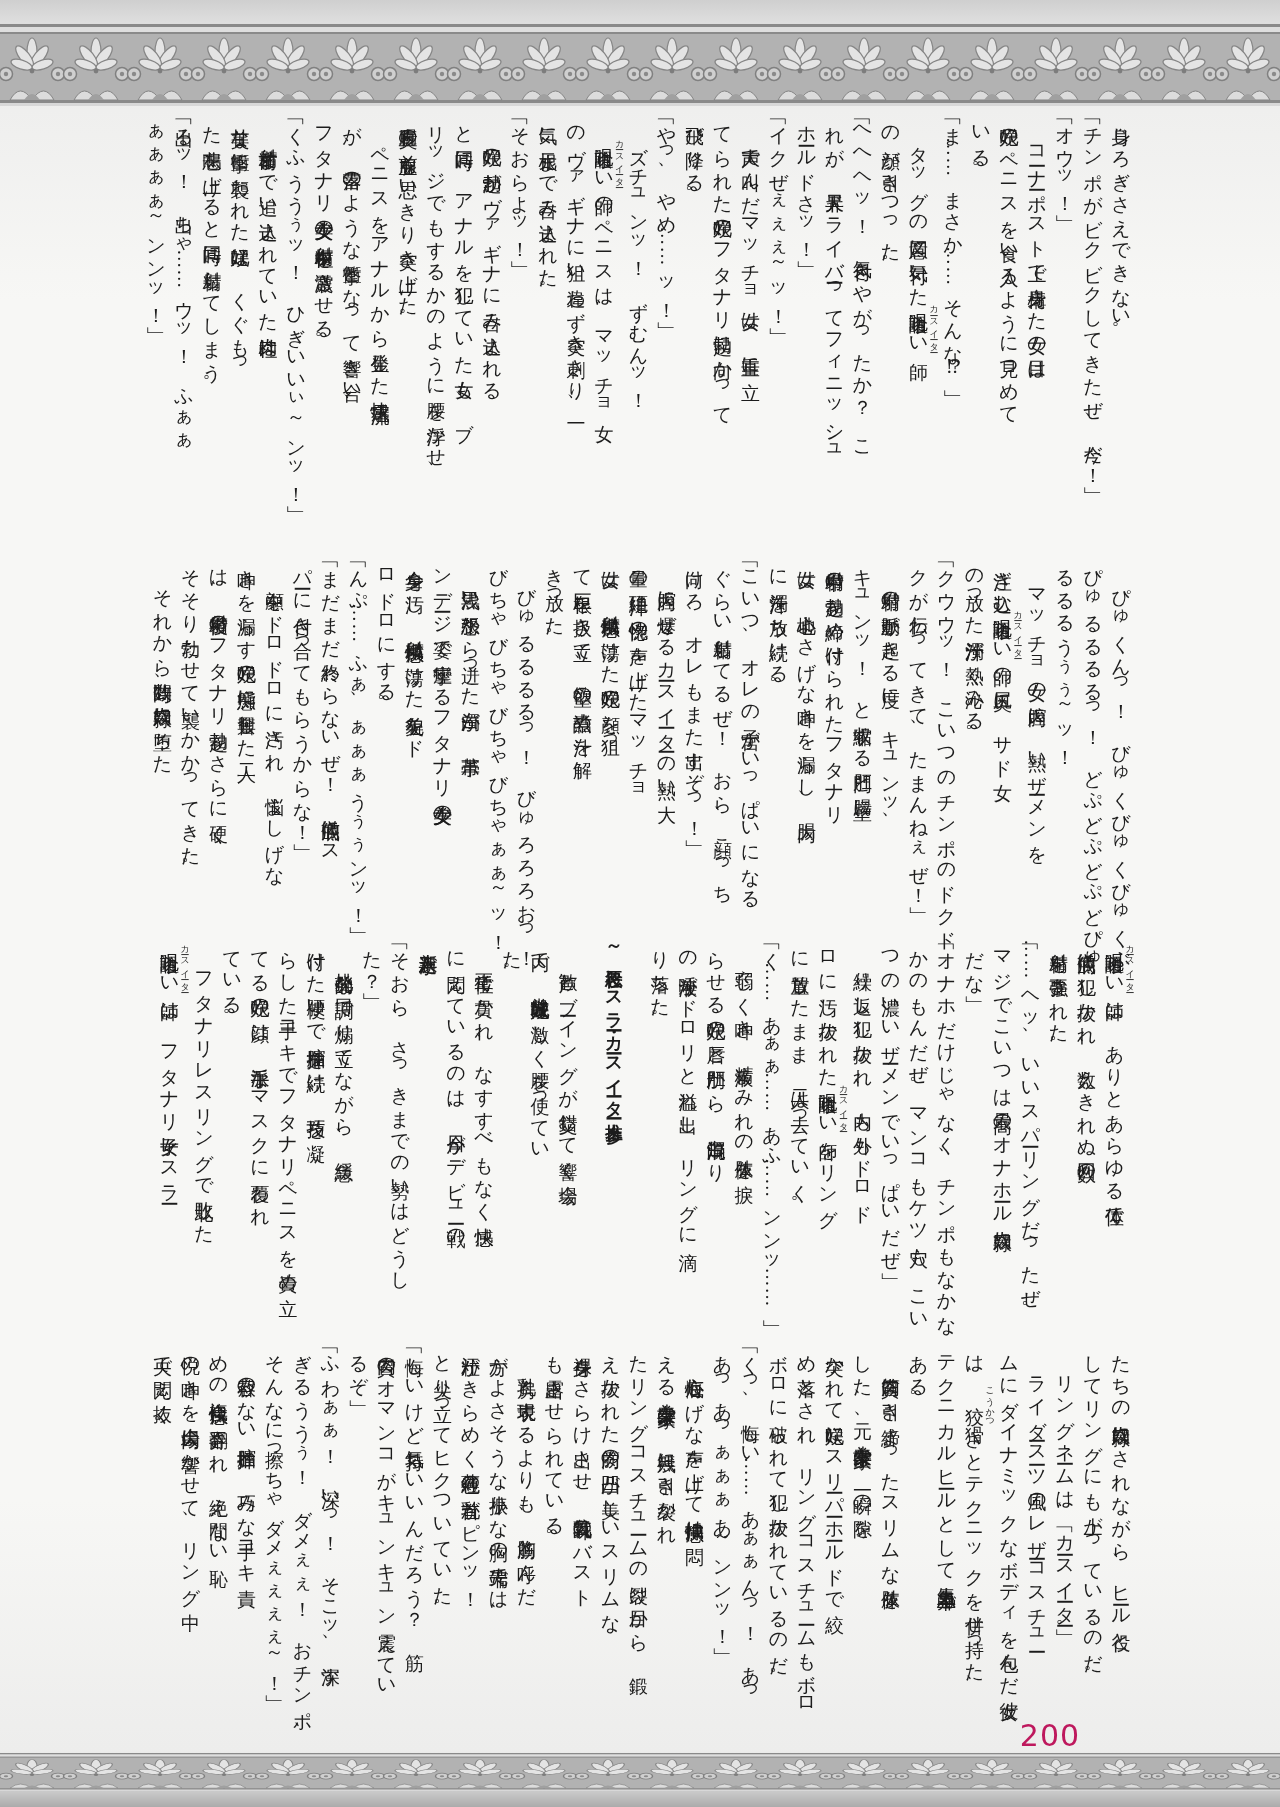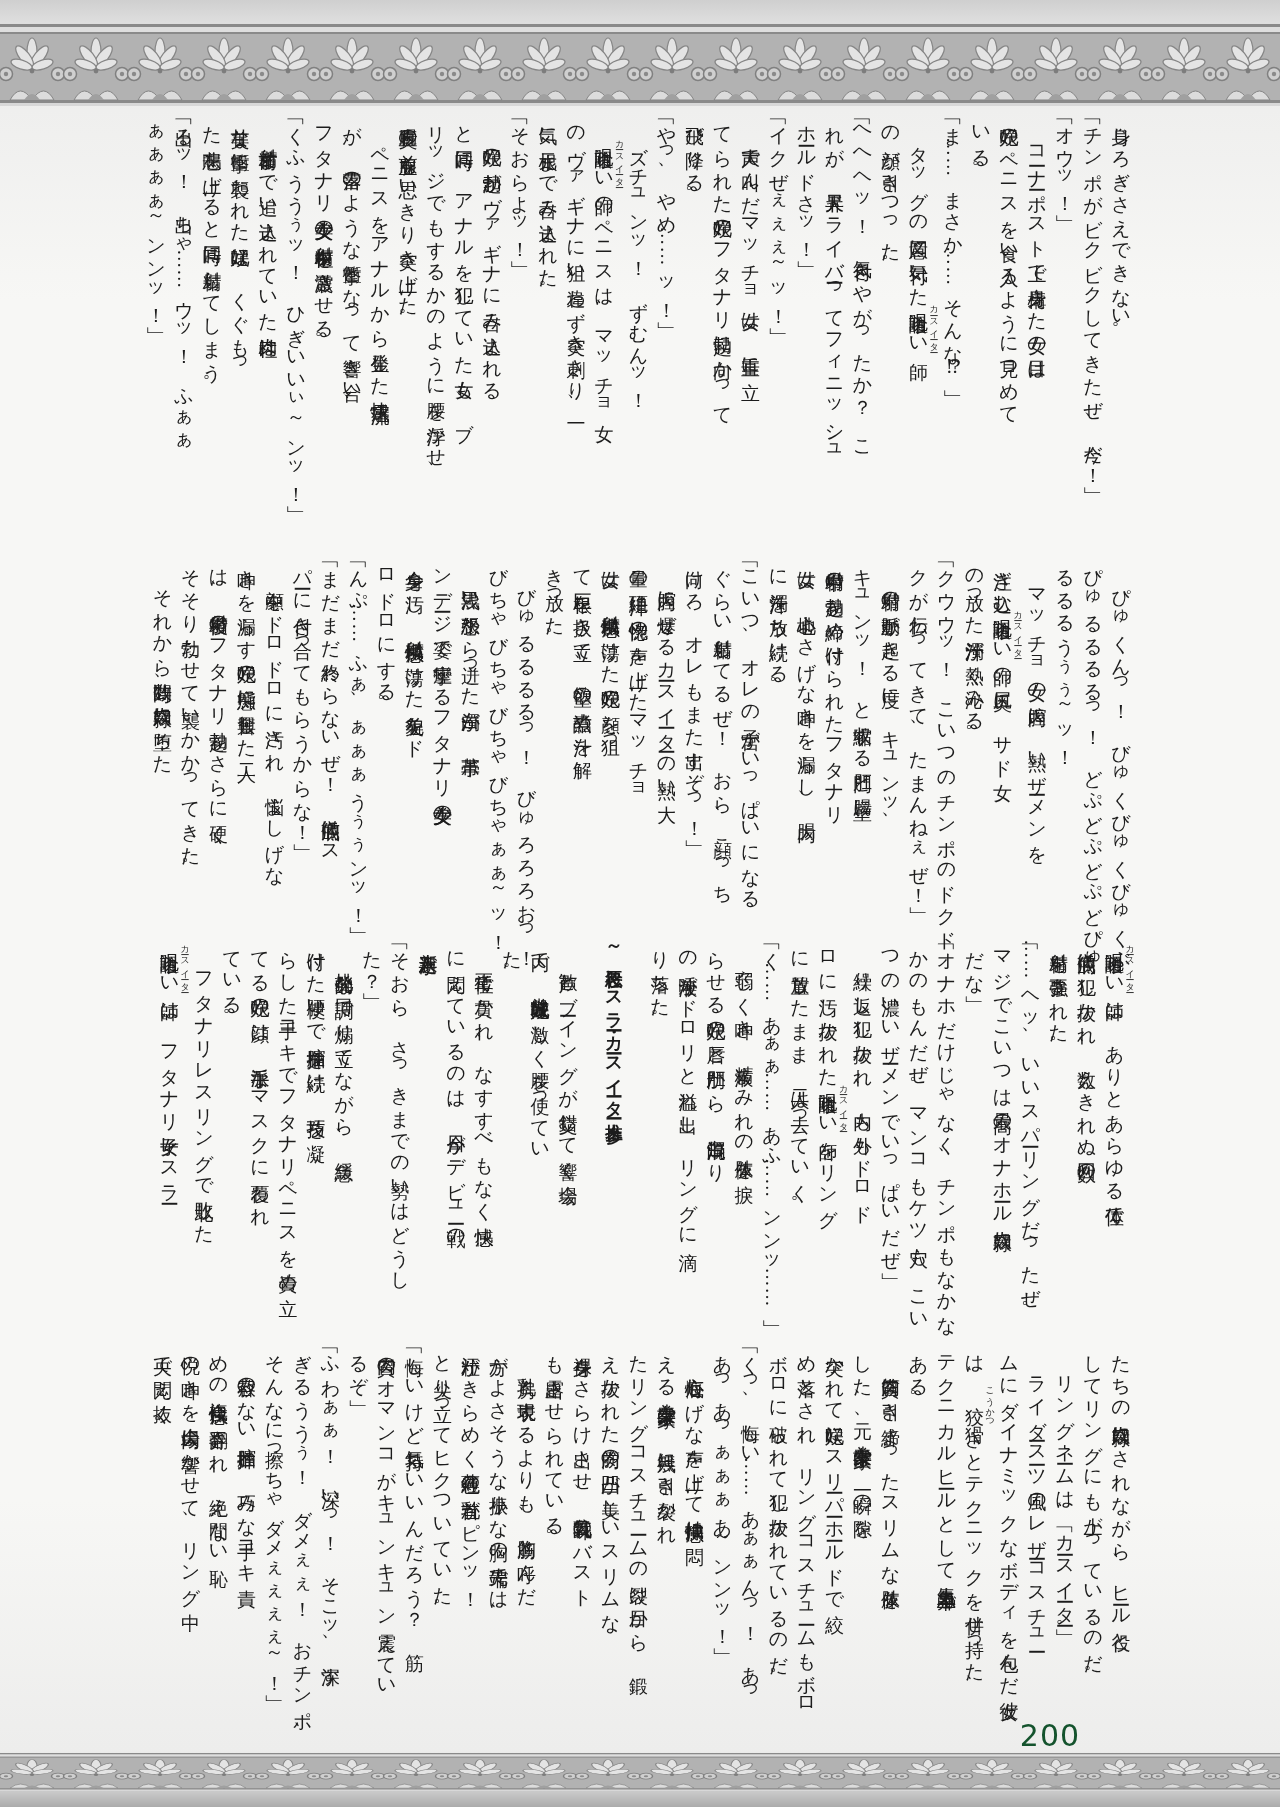--- a/index.html
+++ b/index.html
@@ -29,21 +29,21 @@
   .col.spacer{width:16px;}
   .col.header{
     font-family:"Liberation Sans","DejaVu Sans",sans-serif;
     font-weight:700;font-size:17.5px;line-height:32px;letter-spacing:1px;
   }
   ruby{ruby-position:over;}
   rt{font-size:9px;letter-spacing:0;font-weight:400;}
   .page-number{
     position:absolute;left:1010px;top:1718px;width:80px;
     font-family:"DejaVu Sans","Liberation Sans",sans-serif;
-    font-size:30px;color:#14532d;letter-spacing:1px;text-align:center;
+    font-size:30px;color:#be185d;letter-spacing:1px;text-align:center;
   }
 </style>
 </head>
 <body>
 
 <svg class="border-frieze border-top" width="1280" height="82" xmlns="http://www.w3.org/2000/svg">
   <defs>
     <g id="pal-unit">
       <rect x="0" y="0" width="64" height="82" fill="#b2b2b2"></rect>
       <rect x="0" y="0" width="64" height="3" fill="#8a8a8a"></rect>

